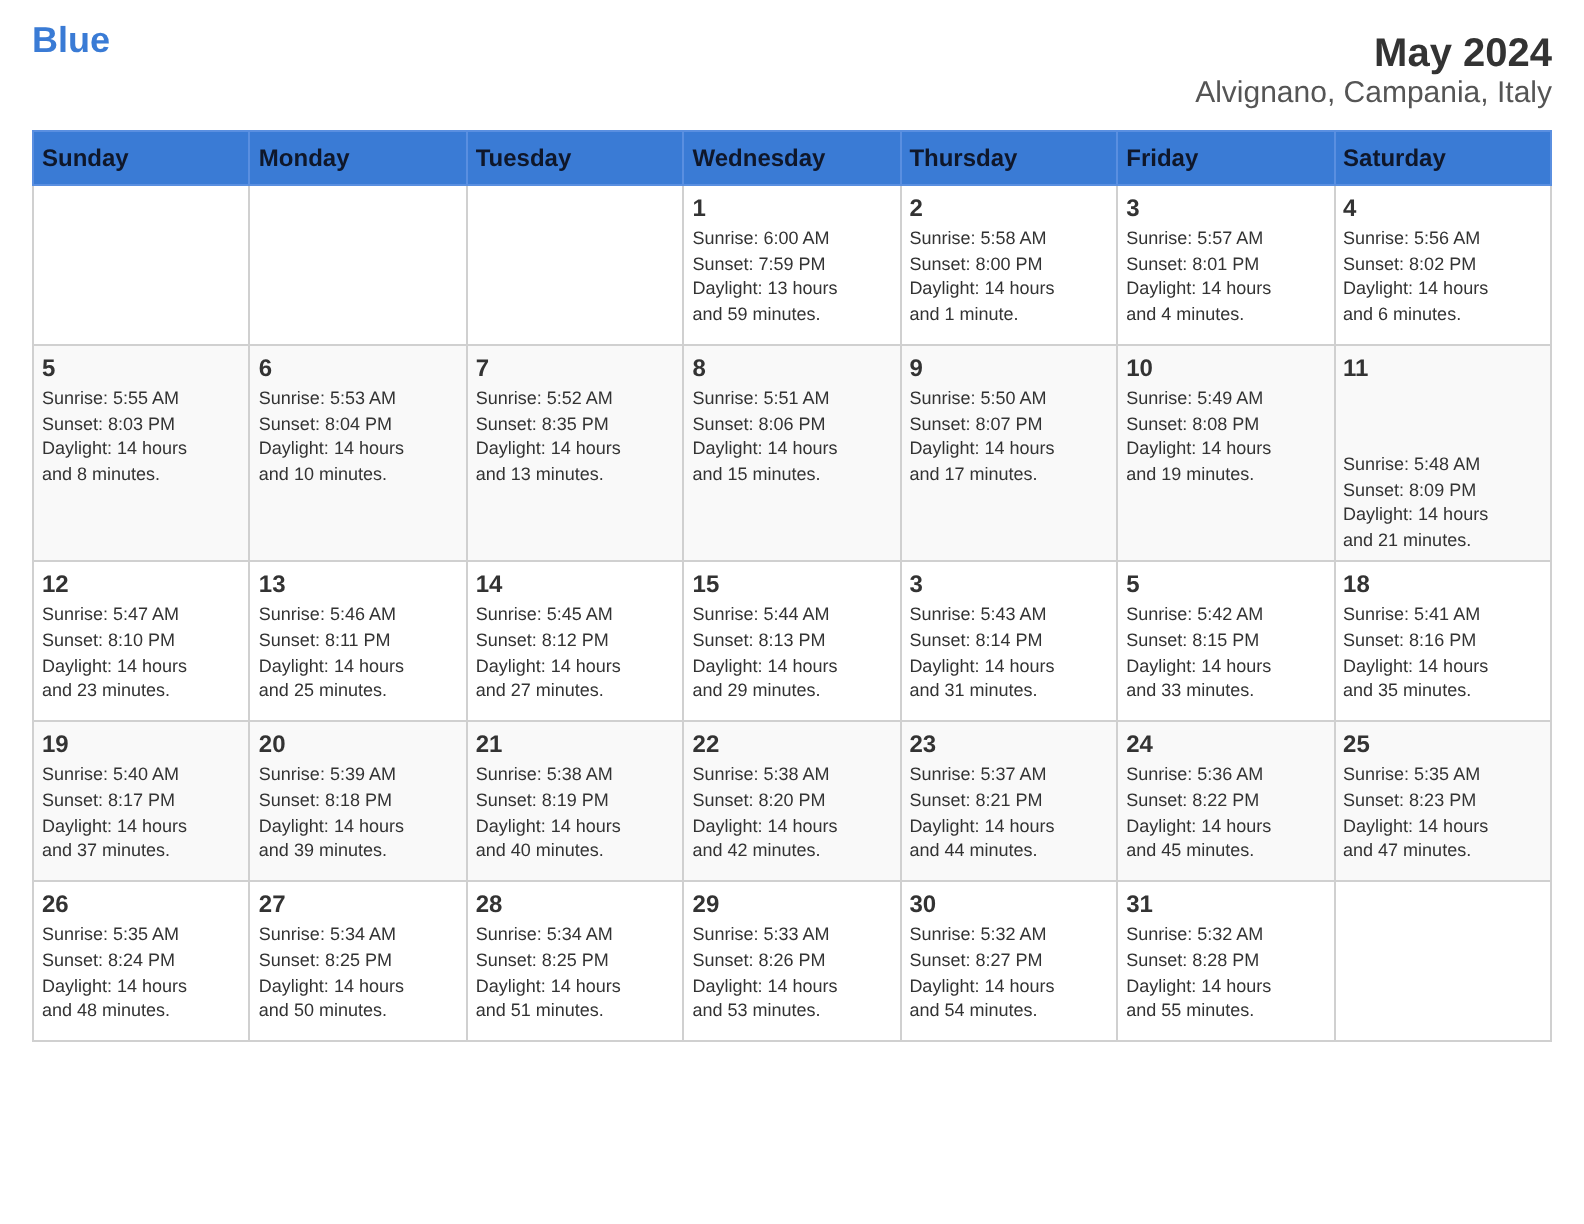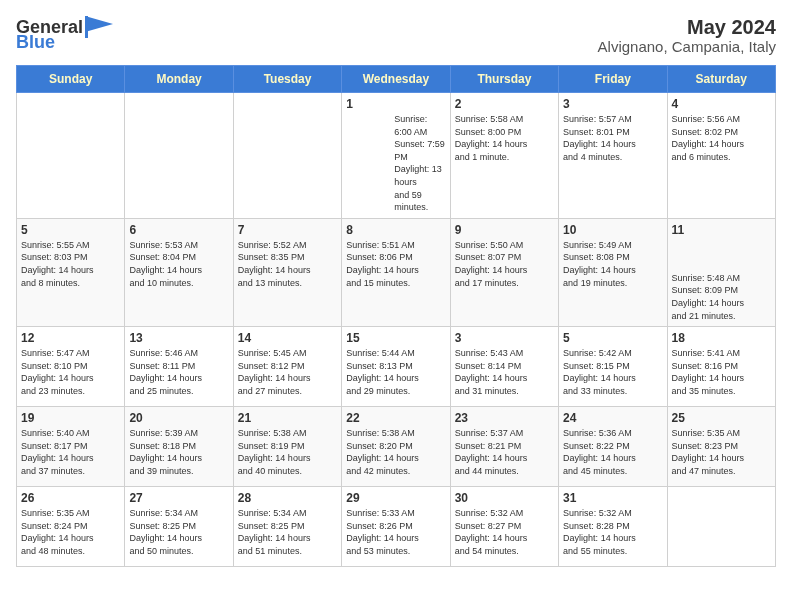--- a/index.html
+++ b/index.html
@@ -50,25 +50,25 @@
     }
     table {
       width: 100%;
       border-collapse: collapse;
       table-layout: fixed;
     }
     thead tr {
       background-color: #3a7bd5;
     }
     thead th {
-      color: #fef9c3;
+      color: #0f172a;
       font-size: 12px;
       font-weight: bold;
       padding: 6px 4px;
-      text-align: center;
+      text-align: left;
       border: 1px solid #5a8fe0;
     }
     tbody td {
       border: 1px solid #d0d0d0;
       vertical-align: top;
       padding: 4px 4px;
       font-size: 9.5px;
       color: #333;
       height: 80px;
     }
@@ -89,27 +89,20 @@
     tbody tr td.empty {
       background: #fff;
     }
   </style>
 </head>
 <body>
 
 <div class="header">
   <div class="logo">
     <div style="display:flex;flex-direction:column;align-items:flex-start;">
-      <div style="display:flex;align-items:center;">
-        <span class="logo-text-general">General</span>
-        <svg class="logo-icon" viewBox="0 0 28 22">
-          <polygon points="0,0 28,8 0,16" fill="#3a7bd5"></polygon>
-          <rect x="0" y="0" width="3" height="22" fill="#3a7bd5"></rect>
-        </svg>
-      </div>
       <span class="logo-text-blue" style="margin-top:-6px;margin-left:0;">Blue</span>
     </div>
   </div>
   <div class="title-section">
     <div class="month-year">May 2024</div>
     <div class="location">Alvignano, Campania, Italy</div>
   </div>
 </div>
 
 <table>
@@ -124,21 +117,21 @@
         <th>Saturday</th>
       </tr>
   </thead>
   <tbody id="calendar-body">
   <tr>
         <td class="empty"></td>
         <td class="empty"></td>
         <td class="empty"></td>
         <td>
           <span class="day-number">1</span>
-          <div class="cell-info" style="white-space: pre-line; margin-left: 48px;">Sunrise: 6:00 AM
+          <div class="cell-info" style="white-space: pre-line;">Sunrise: 6:00 AM
 Sunset: 7:59 PM
 Daylight: 13 hours
 and 59 minutes.</div>
         </td>
         <td>
           <span class="day-number">2</span>
           <div class="cell-info" style="white-space: pre-line;">Sunrise: 5:58 AM
 Sunset: 8:00 PM
 Daylight: 14 hours
 and 1 minute.</div>

